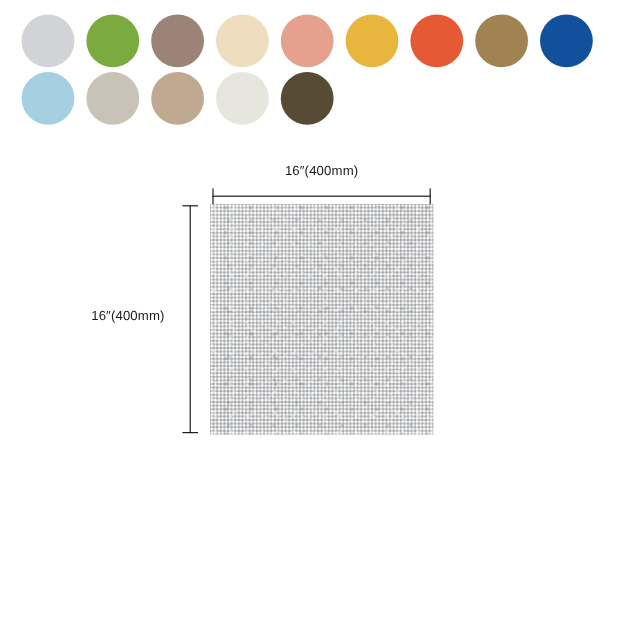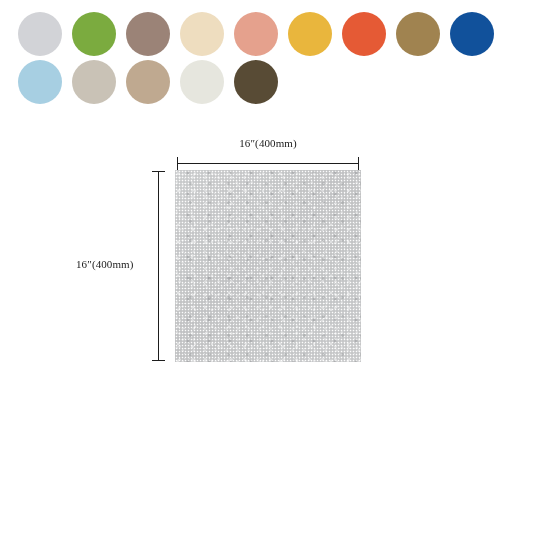--- a/index.html
+++ b/index.html
@@ -41,21 +41,20 @@
     flex: 0 0 auto;
   }
 
   
   #product-diagram {
     position: absolute;
     left: 0;
     top: 130px;
     width: 533px;
     height: 260px;
-    font-family: Liberation Serif, serif;
   }
 
   .tile-figure {
     position: absolute;
     left: 175px;
     top: 40px;
     width: 186px;
     height: 192px;
   }
 

